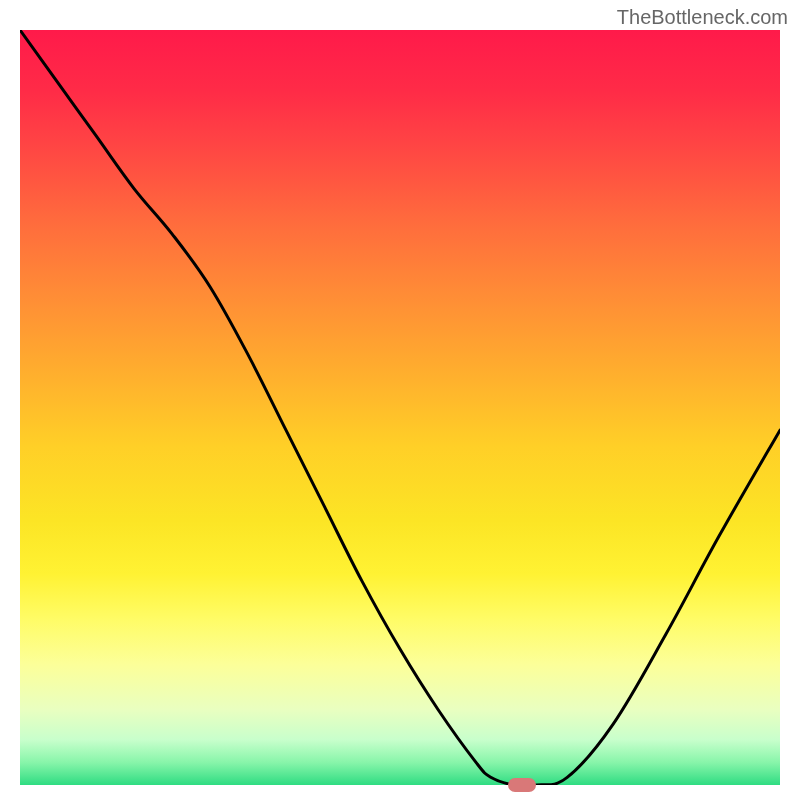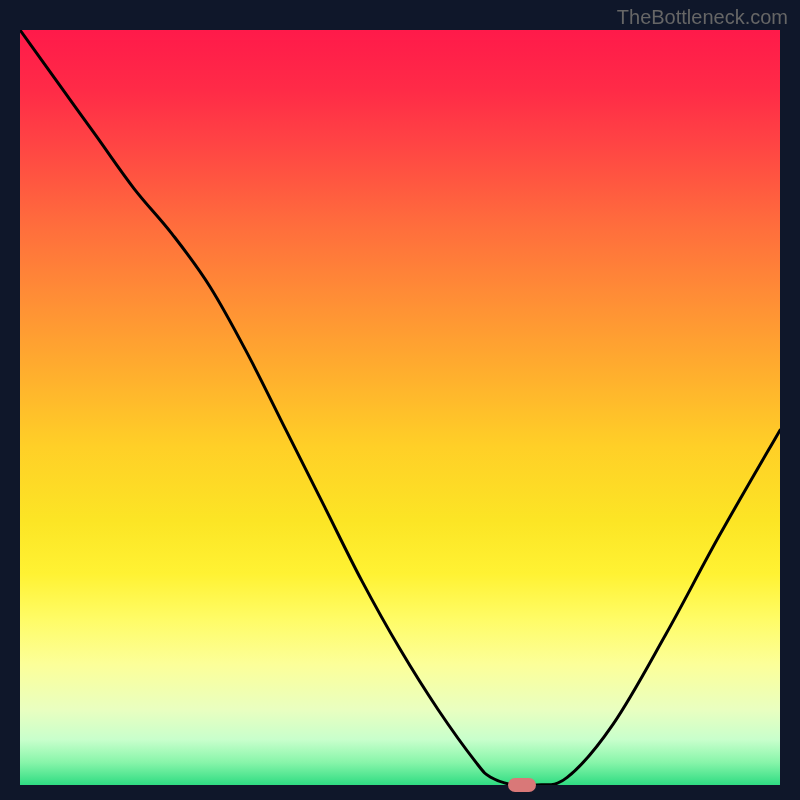--- a/index.html
+++ b/index.html
@@ -7,21 +7,21 @@
     padding: 0;
     background: #000;
     width: 800px;
     height: 800px;
     position: relative;
     font-family: Arial, sans-serif;
   }
   .container {
     width: 800px;
     height: 800px;
-    background: #0f172a;
+    background: #ffffff;
     position: relative;
   }
   .watermark {
     position: absolute;
     top: 6px;
     right: 12px;
     color: #666;
     font-size: 20px;
     font-weight: 500;
     z-index: 10;

